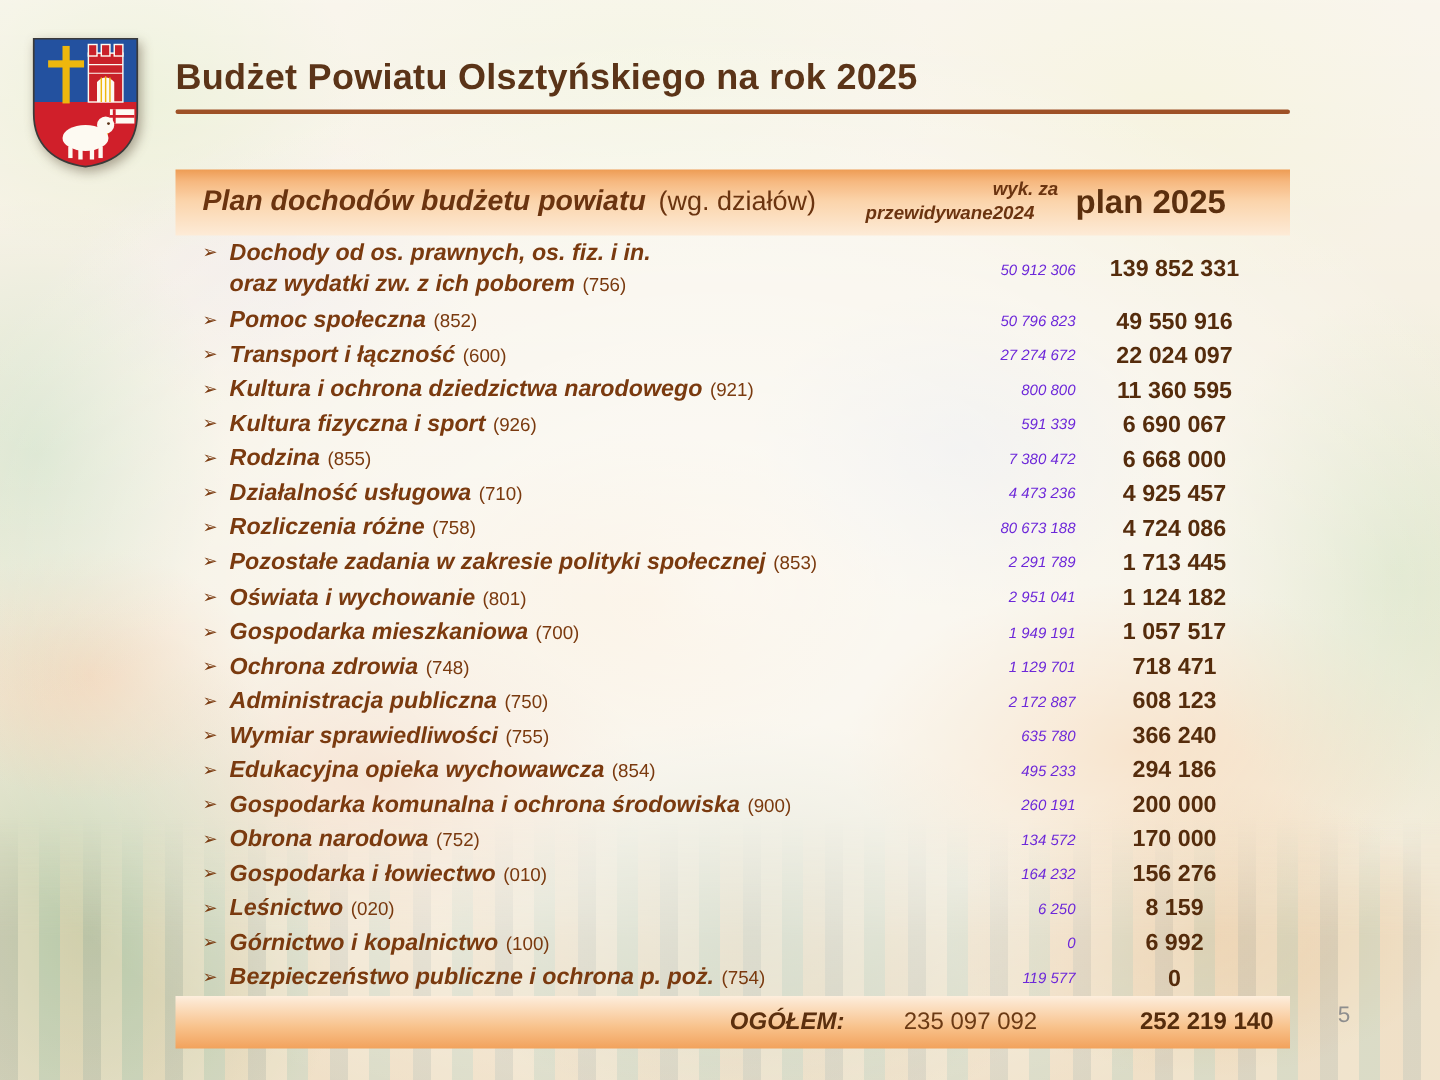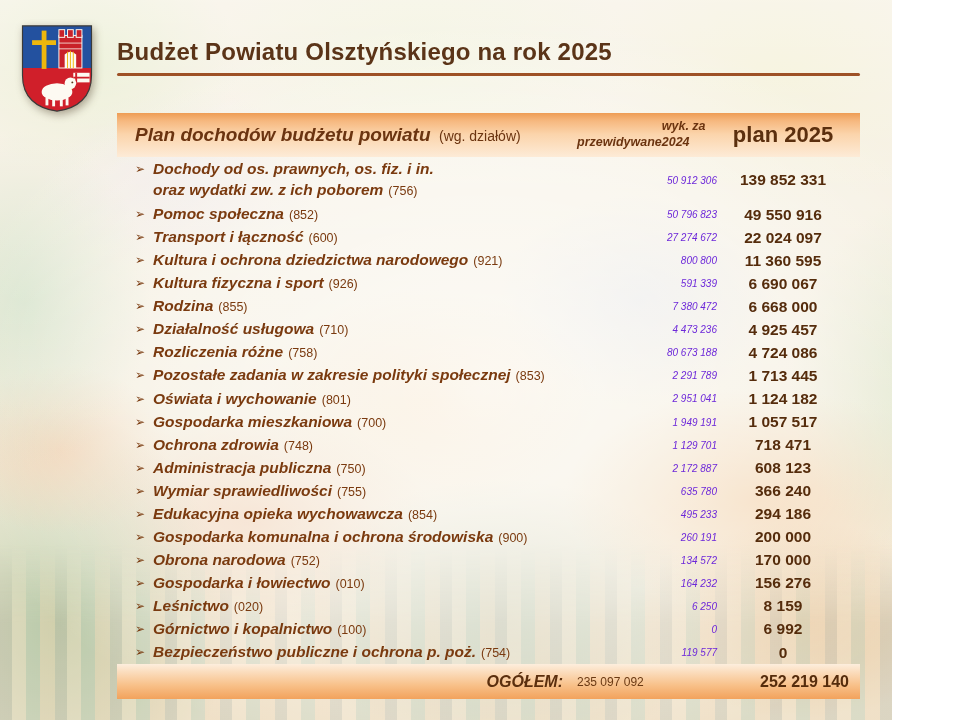--- a/index.html
+++ b/index.html
@@ -1,17 +1,17 @@
 <!DOCTYPE html>
 <html lang="pl"><head>
 <meta charset="utf-8">
 <style>
   html,body{margin:0;padding:0;}
   body{font-family:"Liberation Sans",sans-serif;}
-  .slide{position:relative;width:892px;height:720px;overflow:hidden;background:#f3ecda;}
+  .slide{position:relative;width:960px;height:720px;overflow:hidden;background:#f3ecda;}
 
   
   .bg{position:absolute;inset:0;
     background-image:
       radial-gradient(ellipse 220px 160px at 85px 60px,  rgba(222,232,190,.85), transparent 70%),
       radial-gradient(ellipse 300px 180px at 420px 55px, rgba(234,238,204,.75), transparent 70%),
       radial-gradient(ellipse 260px 200px at 780px 70px, rgba(240,236,198,.75), transparent 70%),
       radial-gradient(ellipse 200px 260px at 930px 380px,rgba(212,226,194,.75), transparent 70%),
       radial-gradient(ellipse 180px 240px at 25px 300px, rgba(203,222,194,.8),  transparent 70%),
       radial-gradient(ellipse 160px 120px at 60px 450px, rgba(242,203,168,.75), transparent 70%),
@@ -47,40 +47,40 @@
   
   .budget-table{position:absolute;left:117px;top:113px;width:743px;height:586px;
     display:flex;flex-direction:column;}
   .grid{display:grid;grid-template-columns:1fr 140px 132px;align-items:center;
     padding:0 11px 0 18px;box-sizing:border-box;}
 
   .thead{height:44px;flex:0 0 44px;
     background:linear-gradient(180deg,#ee9c54 0%,#f6b87f 18%,#fbd4ab 48%,#fdebd7 100%);}
   .th-label{color:#6b3410;}
   .th-title{font-size:19px;font-weight:bold;font-style:italic;}
-  .th-suffix{font-size:14px;font-weight:normal;margin-left:4px;}
+  .th-suffix{font-size:18px;font-weight:normal;margin-left:4px;}
   .th-2024{display:flex;flex-direction:row;align-items:flex-end;padding-right:4px;
     color:#6b3410;font-size:12.5px;font-weight:bold;font-style:italic;line-height:1.25;}
-  .th-2025{text-align:center;color:#5b2f0e;font-size:22px;font-weight:bold;}
+  .th-2025{text-align:left;color:#5b2f0e;font-size:22px;font-weight:bold;}
 
   .tbody{flex:1;display:flex;flex-direction:column;}
   .trow{flex:1;min-height:0;}
   .trow.tall{flex:2;}
   .cell-label{display:flex;align-items:baseline;color:#7a3a0f;min-width:0;}
   .bullet{font-size:12px;margin-right:8px;color:#7a3a0f;flex:0 0 auto;transform:translateY(-1px);}
   .lbl{min-width:0;}
   .lbl .l{font-size:15.5px;font-weight:bold;font-style:italic;line-height:1.35;white-space:nowrap;}
   .code{font-size:12.5px;font-weight:normal;font-style:normal;margin-left:5px;}
   .cell-v2024{text-align:right;font-style:italic;color:#6d28d9;font-size:10px;}
   .cell-v2025{text-align:center;font-weight:bold;color:#552c0c;font-size:15.5px;}
 
   .tfoot{height:35px;flex:0 0 35px;
     background:linear-gradient(180deg,#fdeedd 0%,#f8c18a 60%,#f2a25c 100%);}
   .f-label{text-align:right;color:#5b2f0e;font-size:16px;font-weight:bold;font-style:italic;padding-right:14px;}
-  .f-2024{text-align:left;color:#6b3a14;font-size:12px;}
+  .f-2024{text-align:center;color:#6b3a14;font-size:16px;}
   .f-2025{text-align:right;color:#552c0c;font-size:16px;font-weight:bold;}
 
   .page-num{position:absolute;left:884px;top:668px;width:24px;text-align:center;
     color:#8e8e8e;font-size:15px;}
 </style>
 </head>
 <body>
 
 <div class="slide">
   <div class="bg"></div>

